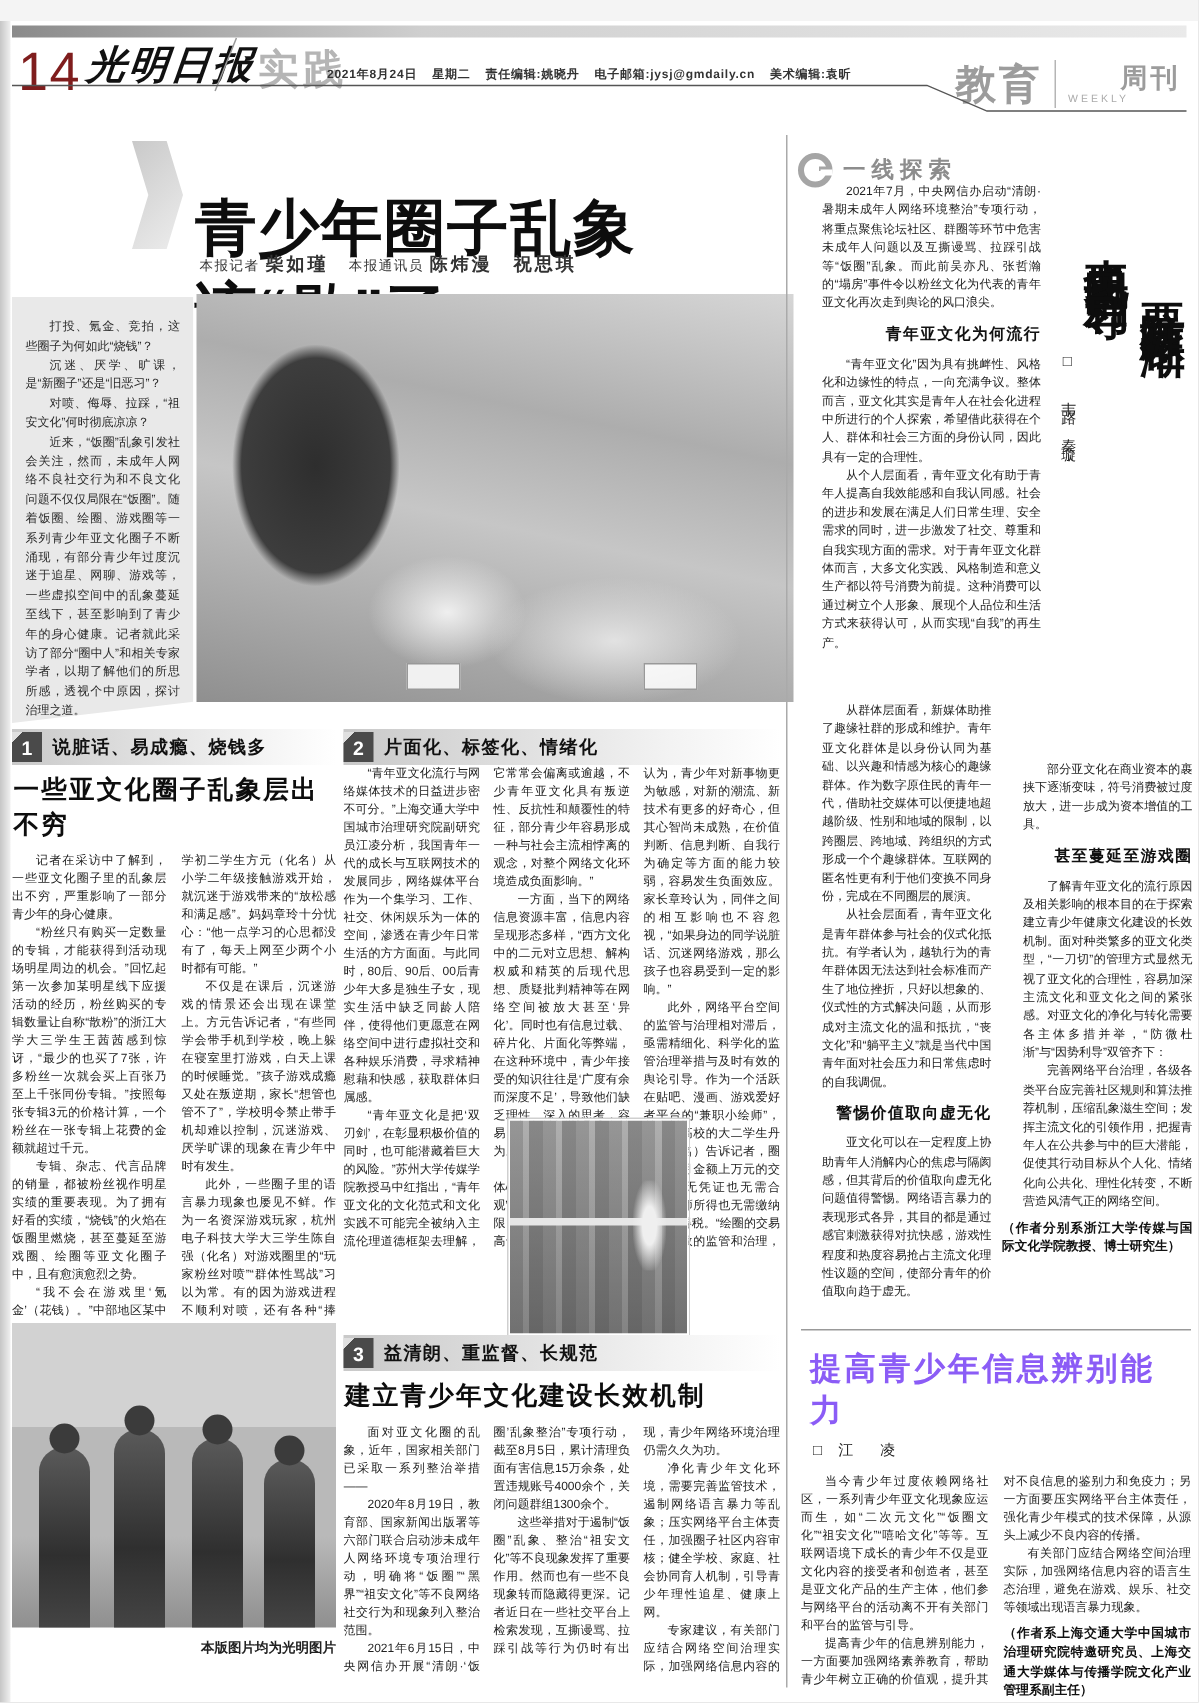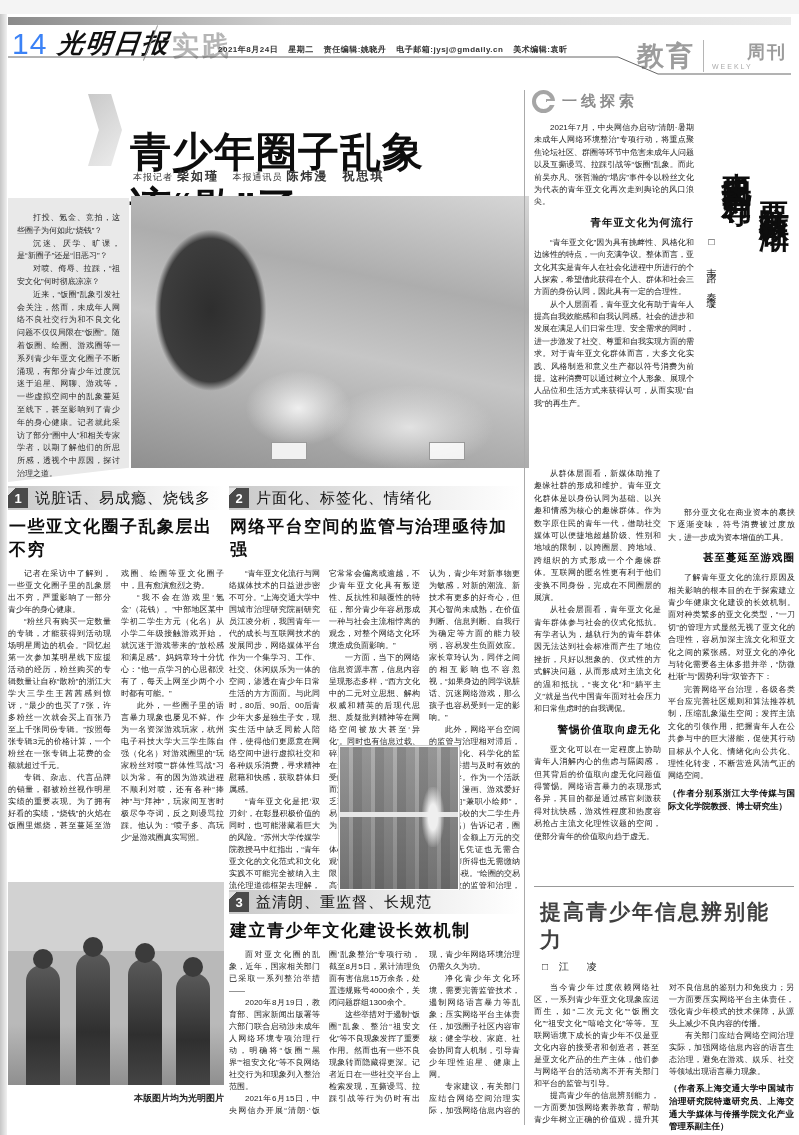--- a/index.html
+++ b/index.html
@@ -2,21 +2,21 @@
 <html><head>
 <meta charset="utf-8">
 <style>
   html,body{margin:0;padding:0;background:#d8d8d8;font-family:"Liberation Sans",sans-serif;}
   .page{position:relative;width:799px;height:1135px;background:#fff;margin:0 auto;overflow:hidden;color:#1a1a1a;}
   .scan-edge{position:absolute;left:0;top:0;width:7px;height:100%;background:linear-gradient(90deg,#c6c6c6,#f0f0f0);}
   .scan-top{position:absolute;left:0;top:0;width:100%;height:14px;background:#f4f4f4;}
 
   
   .topbar{position:absolute;left:8px;top:17px;width:783px;height:8px;background:linear-gradient(90deg,#8a8a8a,#cfcfcf 35%,#eaeaea);}
-  .pagenum{position:absolute;left:12px;top:27px;font-size:30px;letter-spacing:1px;color:#3b82f6;}
+  .pagenum{position:absolute;left:12px;top:27px;font-size:36px;letter-spacing:1px;color:#7f1d1d;}
   .paper-name{position:absolute;left:58px;top:26px;font-family:"DejaVu Serif","Liberation Serif",serif;font-style:italic;font-weight:bold;font-size:26px;letter-spacing:2px;color:#111;transform:skewX(-6deg);}
   .mast-diag{position:absolute;left:150px;top:24px;width:1px;height:38px;background:#999;transform:rotate(22deg);}
   .section-name{position:absolute;left:172px;top:28px;font-size:27px;font-weight:900;color:#b5b5b5;letter-spacing:3px;}
   .head-meta{position:absolute;left:218px;top:44px;font-size:8px;color:#333;letter-spacing:.5px;white-space:nowrap;}
   .head-meta span{margin-right:10px;font-weight:bold;}
   .weekly{position:absolute;right:12px;top:38px;display:flex;align-items:center;gap:8px;}
   .weekly-cn{font-size:27px;font-weight:900;color:#9c9c9c;letter-spacing:2px;}
   .weekly-div{width:1px;height:32px;background:#b5b5b5;}
   .weekly-right{display:flex;flex-direction:column;line-height:1;}
   .weekly-kan{font-size:18px;color:#9c9c9c;font-weight:bold;letter-spacing:2px;margin-left:35px;}
@@ -36,21 +36,21 @@
       radial-gradient(90px 130px at 20% 42%,#2e2e2e 0%,#3d3d3d 55%,rgba(61,61,61,0) 62%),
       radial-gradient(70px 50px at 42% 78%,#efefef 0%,rgba(239,239,239,0) 75%),
       radial-gradient(120px 60px at 70% 85%,#e2e2e2 0%,rgba(226,226,226,0) 70%),
       linear-gradient(12deg,#8f8f8f,#c6c6c6 45%,#adadad 68%,#d6d6d6);}
   .stamp{position:absolute;bottom:8px;width:34px;height:16px;background:rgba(255,255,255,.85);border:1px solid #999;}
   .stamp.s1{left:140px;} .stamp.s2{right:64px;}
 
   
   .sec-head{display:flex;align-items:center;gap:7px;height:24px;background:linear-gradient(90deg,#c9c9c9,#f3f3f3 75%,#fff);}
   .sec-num{width:20px;height:20px;background:linear-gradient(135deg,#e0e0e0 0 18%,#4a4a4a 18%);color:#fff;font-weight:bold;font-size:13px;display:flex;align-items:center;justify-content:center;flex:0 0 auto;}
-  .sec-kicker{font-size:15px;font-weight:400;letter-spacing:1px;color:#111;}
+  .sec-kicker{font-size:12px;font-weight:700;letter-spacing:1px;color:#111;}
   .sec-title{font-size:17px;font-weight:900;letter-spacing:1.5px;margin:5px 0 7px 1px;color:#0d0d0d;}
   .para{font-size:8px;line-height:1.5;margin:0;text-indent:2em;text-align:justify;color:#222;}
 
   .sec1{position:absolute;left:8px;top:486px;width:216px;}
   .sec1-body{height:322px;columns:2;column-gap:10px;overflow:hidden;}
 
   .sec2{position:absolute;left:229px;top:486px;width:291px;}
   .sec2-body{position:relative;height:330px;columns:3;column-gap:9px;overflow:hidden;}
   .shelf-photo{position:absolute;left:110px;top:188px;width:118px;height:142px;background:
       repeating-linear-gradient(90deg,#b9b9b9 0 9px,#d8d8d8 9px 13px,#a7a7a7 13px 22px),
@@ -62,40 +62,40 @@
   .sec3-body{height:170px;columns:3;column-gap:9px;overflow:hidden;}
 
   .girls-photo{position:absolute;left:8px;top:882px;width:216px;height:203px;background:linear-gradient(#d2d2d2 0 34%,#b9b9b9 34% 70%,#8f8f8f);}
   .girls-photo .fig{position:absolute;bottom:0;width:34px;height:120px;border-radius:16px 16px 0 0;background:linear-gradient(#5a5a5a,#2f2f2f 60%,#444);}
   .girls-photo .fig::before{content:"";position:absolute;top:-16px;left:7px;width:20px;height:20px;border-radius:50%;background:#3b3b3b;}
   .photo-caption{position:absolute;left:8px;top:1092px;width:216px;text-align:right;font-size:9px;font-weight:bold;color:#222;}
 
   
   .v-rule{position:absolute;left:524px;top:90px;width:1px;height:1035px;background:#aaa;}
   .right-region{position:absolute;left:532px;top:90px;width:263px;height:1040px;}
-  .explore-head{display:flex;align-items:center;gap:7px;}
+  .explore-head{display:flex;align-items:center;gap:7px;margin-top:12px;}
   .g-ring{width:15px;height:15px;border:4px solid #a5a5a5;border-radius:50%;position:relative;}
   .g-ring::after{content:"";position:absolute;right:-4px;top:7px;width:8px;height:4px;background:#fff;}
   .g-ring::before{content:"";position:absolute;right:-2px;top:5px;width:7px;height:3px;background:#a5a5a5;}
   .explore-label{font-size:15px;color:#8d8d8d;letter-spacing:4px;font-weight:bold;}
   .explore-topcol{position:absolute;left:2px;top:32px;width:160px;height:340px;overflow:hidden;}
-  .explore-topcol .para,.x-col .para{font-size:8px;line-height:1.55;}
+  .explore-topcol .para,.x-col .para{font-size:8px;line-height:1.55;margin-left:14px;}
   .subhead{font-size:10.5px;font-weight:900;text-align:right;letter-spacing:1px;margin:7px 0;color:#111;}
   .v-title-block{position:absolute;right:2px;top:58px;height:330px;writing-mode:vertical-rl;}
   .v-line{font-size:30px;font-weight:900;letter-spacing:5px;color:#0d0d0d;line-height:1.25;}
   .v-line.l1{padding-top:30px;}
   .v-authors{font-size:10px;letter-spacing:5px;padding-top:88px;color:#222;margin-left:6px;}
   .x-col{position:absolute;width:127px;overflow:hidden;}
   .x-col-a{left:2px;top:378px;height:502px;}
   .x-col-b{left:136px;top:417px;height:485px;}
   .attribution{font-size:8.5px;font-weight:bold;line-height:1.5;margin-top:4px;text-align:justify;color:#111;}
 
   .h-rule-right{position:absolute;left:2px;top:796px;width:260px;height:1px;background:#999;}
   .bottom-article{position:absolute;left:2px;top:808px;width:260px;height:230px;}
-  .ba-title{font-size:21px;font-weight:900;letter-spacing:2px;color:#404040;margin:0 12px 6px 6px;}
+  .ba-title{font-size:21px;font-weight:900;letter-spacing:2px;color:#8b5cf6;margin:0 12px 6px 6px;}
   .ba-author{font-size:10px;letter-spacing:4px;color:#222;margin:0 0 8px 8px;}
   .ba-body{height:168px;columns:2;column-gap:10px;overflow:hidden;}
 </style>
 </head>
 <body>
 
 <div class="page">
   <div class="scan-edge"></div>
   <div class="scan-top"></div>
 
@@ -142,30 +142,30 @@
     <div class="sec-head">
       <span class="sec-num">1</span>
       <span class="sec-kicker">说脏话、易成瘾、烧钱多</span>
     </div>
     <div class="sec-title">一些亚文化圈子乱象层出不穷</div>
     <div class="sec1-body">
         <p class="para">记者在采访中了解到，一些亚文化圈子里的乱象层出不穷，严重影响了一部分青少年的身心健康。</p>
         <p class="para">“粉丝只有购买一定数量的专辑，才能获得到活动现场明星周边的机会。”回忆起第一次参加某明星线下应援活动的经历，粉丝购买的专辑数量让自称“散粉”的浙江大学大三学生王茜茜感到惊讶，“最少的也买了7张，许多粉丝一次就会买上百张乃至上千张同份专辑。”按照每张专辑3元的价格计算，一个粉丝在一张专辑上花费的金额就超过千元。</p>
         <p class="para">专辑、杂志、代言品牌的销量，都被粉丝视作明星实绩的重要表现。为了拥有好看的实绩，“烧钱”的火焰在饭圈里燃烧，甚至蔓延至游戏圈、绘圈等亚文化圈子中，且有愈演愈烈之势。</p>
         <p class="para">“我不会在游戏里‘氪金’（花钱）。”中部地区某中学初二学生方元（化名）从小学二年级接触游戏开始，就沉迷于游戏带来的“放松感和满足感”。妈妈章玲十分忧心：“他一点学习的心思都没有了，每天上网至少两个小时都有可能。”</p>
+        <p class="para">不仅是在课后，沉迷游戏的情景还会出现在课堂上。方元告诉记者，“有些同学会带手机到学校，晚上躲在寝室里打游戏，白天上课的时候睡觉。”孩子游戏成瘾又处在叛逆期，家长“想管也管不了”，学校明令禁止带手机却难以控制，沉迷游戏、厌学旷课的现象在青少年中时有发生。</p>
         <p class="para">此外，一些圈子里的语言暴力现象也屡见不鲜。作为一名资深游戏玩家，杭州电子科技大学大三学生陈自强（化名）对游戏圈里的“玩家粉丝对喷”“群体性骂战”习以为常。有的因为游戏进程不顺利对喷，还有各种“捧神”与“拜神”，玩家间互害时极尽争夺词，反之则谩骂拉踩。他认为：“喷子多、高玩少”是游戏圈真实写照。</p>
       </div>
   </div>
 
   <div class="sec2">
     <div class="sec-head">
       <span class="sec-num">2</span>
       <span class="sec-kicker">片面化、标签化、情绪化</span>
     </div>
-    <div class="sec-title">网络平台空间的监管与治理亟待加强</div>
     <div class="sec2-body">
         <p class="para">“青年亚文化流行与网络媒体技术的日益进步密不可分。”上海交通大学中国城市治理研究院副研究员江凌分析，我国青年一代的成长与互联网技术的发展同步，网络媒体平台作为一个集学习、工作、社交、休闲娱乐为一体的空间，渗透在青少年日常生活的方方面面。与此同时，80后、90后、00后青少年大多是独生子女，现实生活中缺乏同龄人陪伴，使得他们更愿意在网络空间中进行虚拟社交和各种娱乐消费，寻求精神慰藉和快感，获取群体归属感。</p>
         <p class="para">“青年亚文化是把‘双刃剑’，在彰显积极价值的同时，也可能潜藏着巨大的风险。”苏州大学传媒学院教授马中红指出，“青年亚文化的文化范式和文化实践不可能完全被纳入主流伦理道德框架去理解，它常常会偏离或逾越，不少青年亚文化具有叛逆性、反抗性和颠覆性的特征，部分青少年容易形成一种与社会主流相悖离的观念，对整个网络文化环境造成负面影响。”</p>
         <p class="para">一方面，当下的网络信息资源丰富，信息内容呈现形态多样，“西方文化中的二元对立思想、解构权威和精英的后现代思想、质疑批判精神等在网络空间被放大甚至‘异化’。同时也有信息过载、碎片化、片面化等弊端，在这种环境中，青少年接受的知识往往是‘广度有余而深度不足’，导致他们缺乏理性、深入的思考，容易产生一些非理性的行为。”江凌指出。</p>
         <p class="para">另一方面，青少年群体心智尚未完全成熟，“三观”尚未定型，知识储备有限，道德伦理修养有待提高也是重要原因。马中红认为，青少年对新事物更为敏感，对新的潮流、新技术有更多的好奇心，但其心智尚未成熟，在价值判断、信息判断、自我行为确定等方面的能力较弱，容易发生负面效应。家长章玲认为，同伴之间的相互影响也不容忽视，“如果身边的同学说脏话、沉迷网络游戏，那么孩子也容易受到一定的影响。”</p>
         <p class="para">此外，网络平台空间的监管与治理相对滞后，亟需精细化、科学化的监管治理举措与及时有效的舆论引导。作为一个活跃在贴吧、漫画、游戏爱好者平台的“兼职小绘师”，东部某高校的大二学生丹丹（化名）告诉记者，圈子中每月金额上万元的交易，既无凭证也无需合同，绘师所得也无需缴纳个人所得税。“绘圈的交易缺乏有效的监管和治理，有种处在灰色地带的感觉。在这里，法律好像‘隐身’了。”</p>
       </div>
     <div class="shelf-photo" style="position:absolute;left:110px;top:260px;"></div>
   </div>
 

